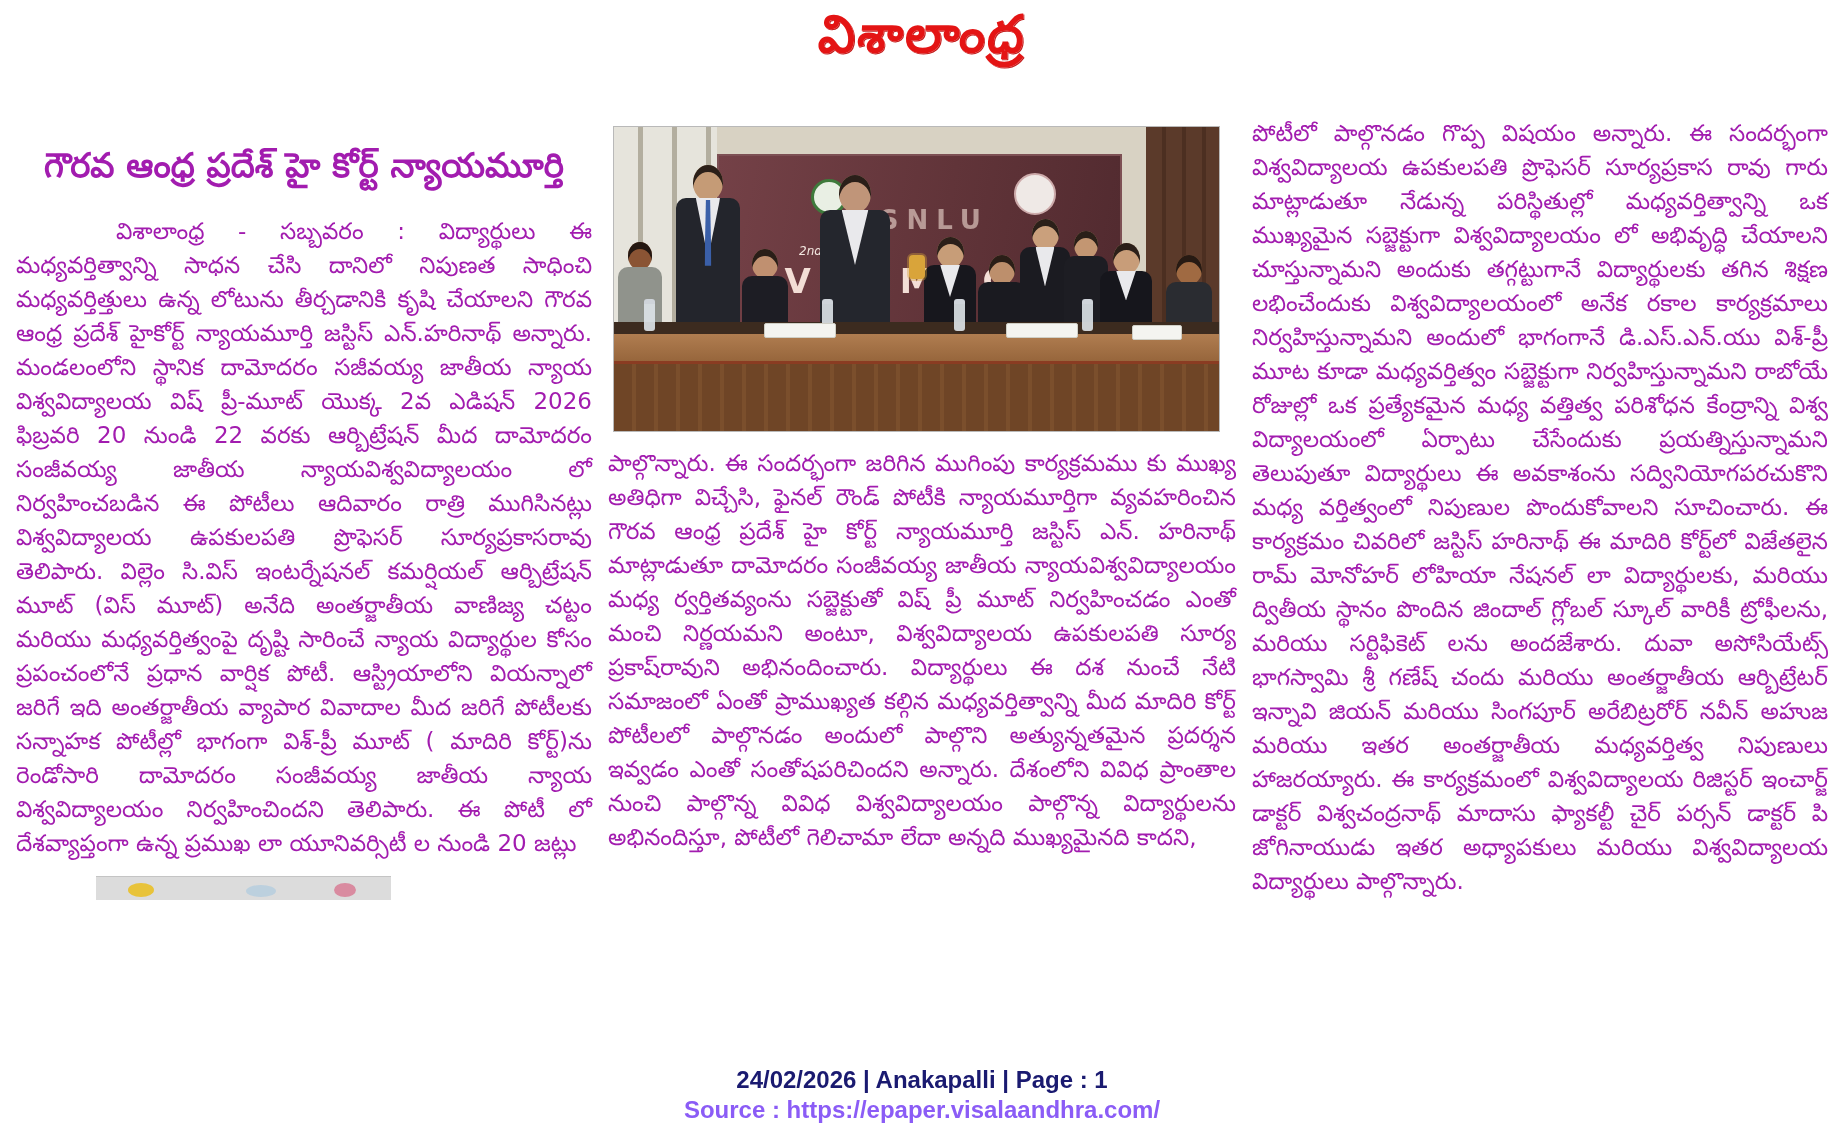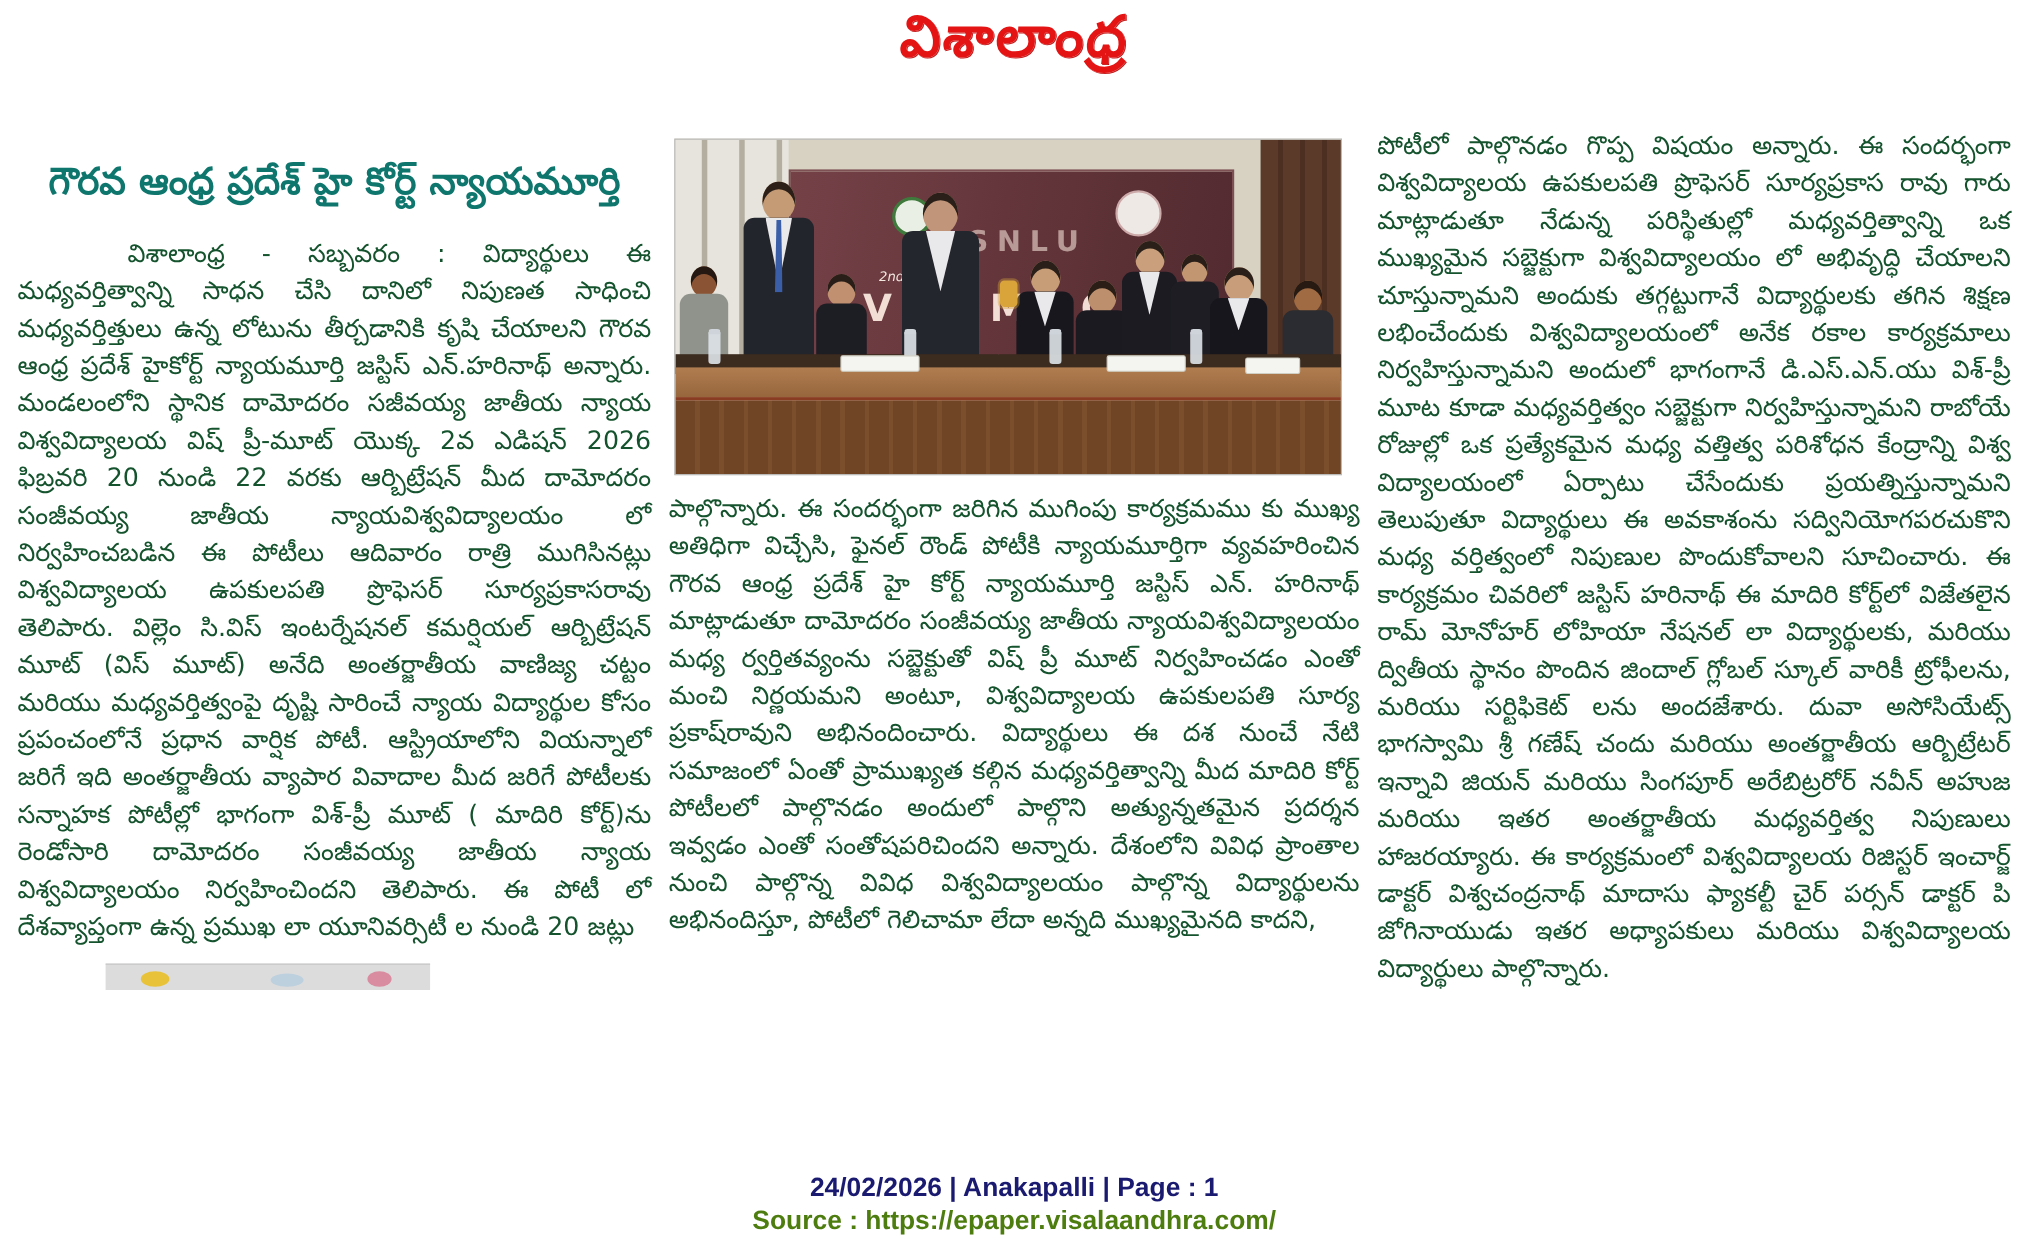--- a/index.html
+++ b/index.html
@@ -21,25 +21,25 @@
     font-size:60px; line-height:70px; letter-spacing:-1px; padding:0 20px;
     font-family:"DejaVu Sans", sans-serif;
   }
   
   .content { display:flex; gap:16px; padding:0 16px; margin-top:18px; }
   .col { color:#1a1a1a; }
   .col1 { width:576px; }
   .col2 { width:628px; }
   .col3 { flex:1; }
   .subhead {
-    margin:46px 6px 20px 6px; text-align:center; color:#0f766e;
+    margin:46px 6px 20px 6px; text-align:center; color:#a21caf;
     font-size:34px; line-height:58px; font-weight:bold;
   }
   .bodytext {
-    font-size:23px; line-height:34px; text-align:justify; color:#14532d;
+    font-size:23px; line-height:34px; text-align:justify; color:#a21caf;
     font-family:"DejaVu Sans", sans-serif;
   }
   .col1 .bodytext { text-indent:100px; }
   .col3 .bodytext { margin-top:26px; }
   
   .strip {
     position:relative; margin:16px 0 0 80px; width:295px; height:24px;
     background:#dcdcdc; border-top:1px solid #c4c4c4; overflow:hidden;
   }
   .strip .blob1 { position:absolute; left:32px; top:6px; width:26px; height:14px; border-radius:50%; background:#e8c33a; }
@@ -79,21 +79,21 @@
   .person .head { border-radius:50%; box-shadow:inset 0 7px 0 rgba(25,18,14,0.9); }
   .person .torso { flex:1; width:100%; border-radius:10px 10px 0 0; margin-top:-3px; position:relative; }
   .person .shirt { position:absolute; top:0; left:50%; transform:translateX(-50%); width:38%; height:42%; background:#e9e9ec; clip-path:polygon(0 0,100% 0,50% 100%); }
   .person .tie { position:absolute; top:2px; left:50%; transform:translateX(-50%); width:7px; height:46%; background:#3a5fa8; clip-path:polygon(20% 0,80% 0,100% 100%,0 100%); }
   .bottle { position:absolute; width:11px; height:32px; background:rgba(222,228,233,0.9); border-radius:3px; border-top:5px solid #cfd4da; }
   .card { position:absolute; height:15px; background:#f4f4f0; border:1px solid #cfcfc6; border-radius:2px; }
   .award { position:absolute; width:16px; height:24px; background:#d9a43a; border-radius:4px; box-shadow:0 0 0 2px rgba(210,160,60,0.4); }
   
   .footer { position:absolute; left:0; bottom:12px; width:100%; text-align:center; font-family:"Liberation Sans", sans-serif; }
   .footer .meta { color:#1a1a70; font-size:24px; font-weight:bold; line-height:30px; }
-  .footer .source { display:block; color:#4d7c0f; font-size:24px; font-weight:bold; line-height:30px; text-decoration:none; }
+  .footer .source { display:block; color:#8b5cf6; font-size:24px; font-weight:bold; line-height:30px; text-decoration:none; }
 </style>
 </head>
 <body>
 
 <div class="page">
 
   <header class="masthead">
     <div class="logo">విశాలాంధ్ర</div>
   </header>
 

